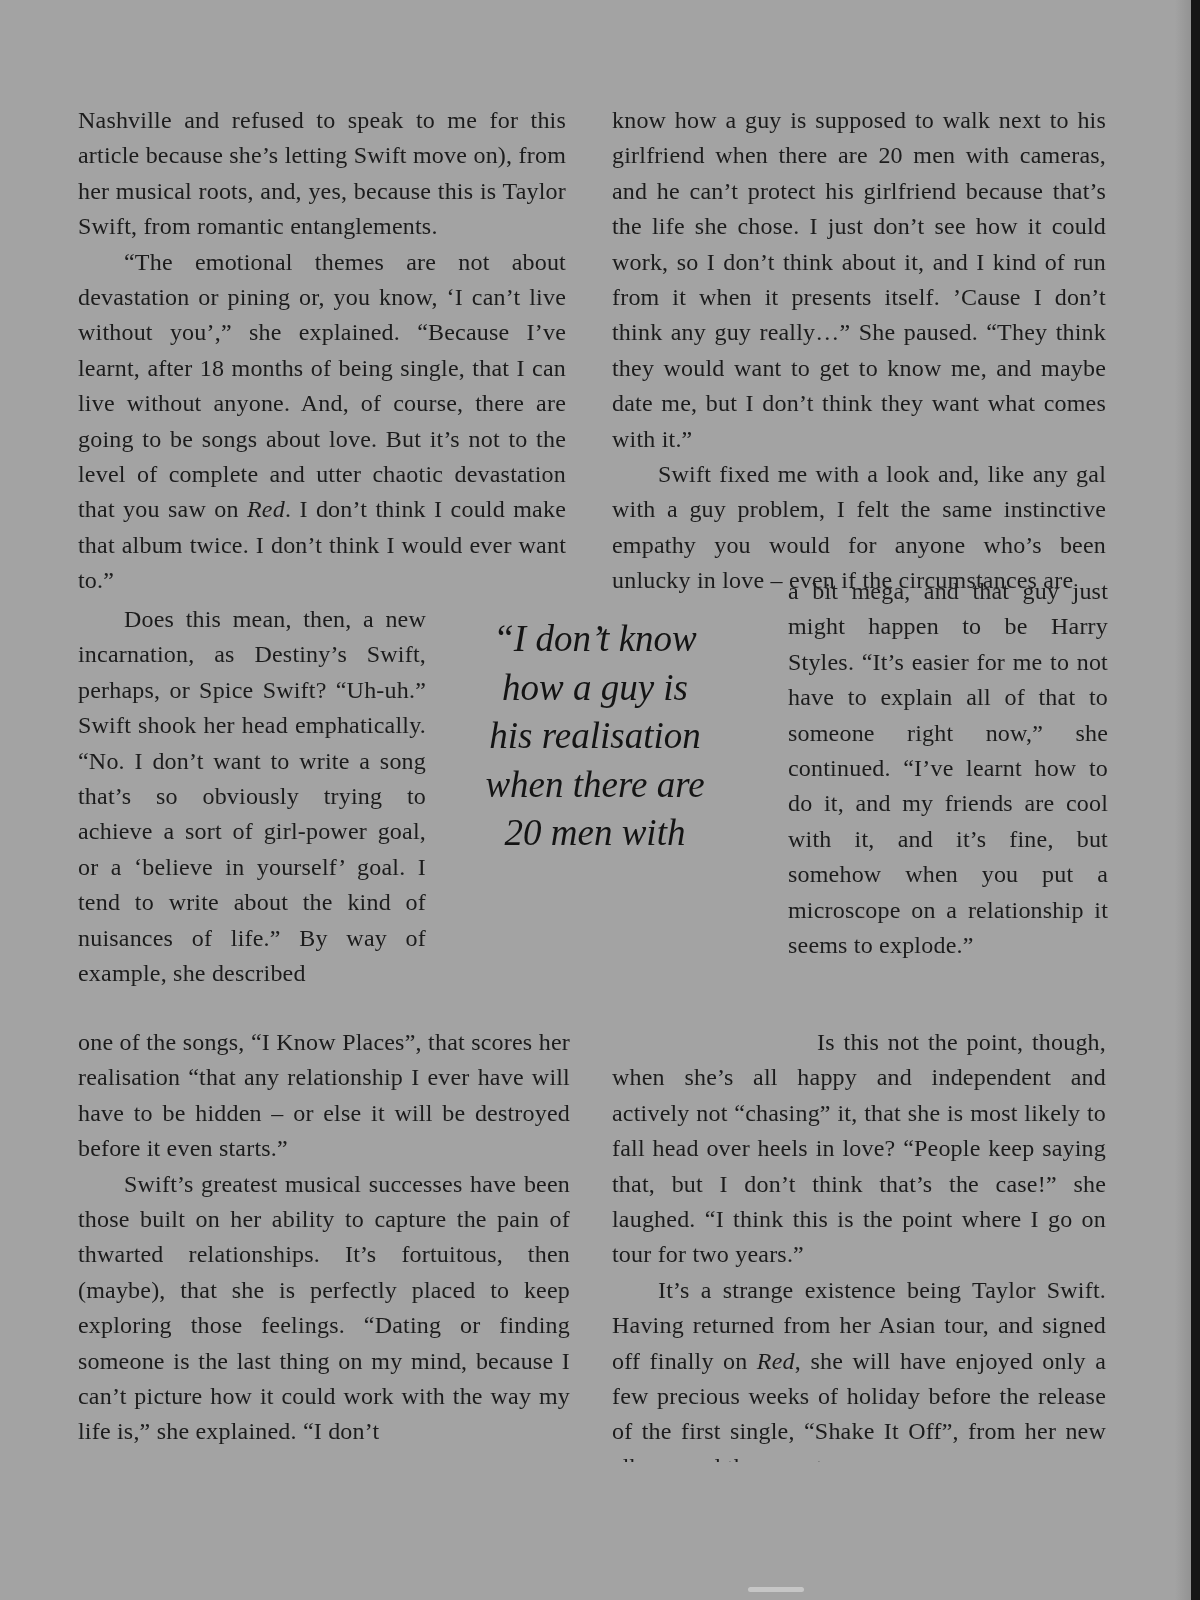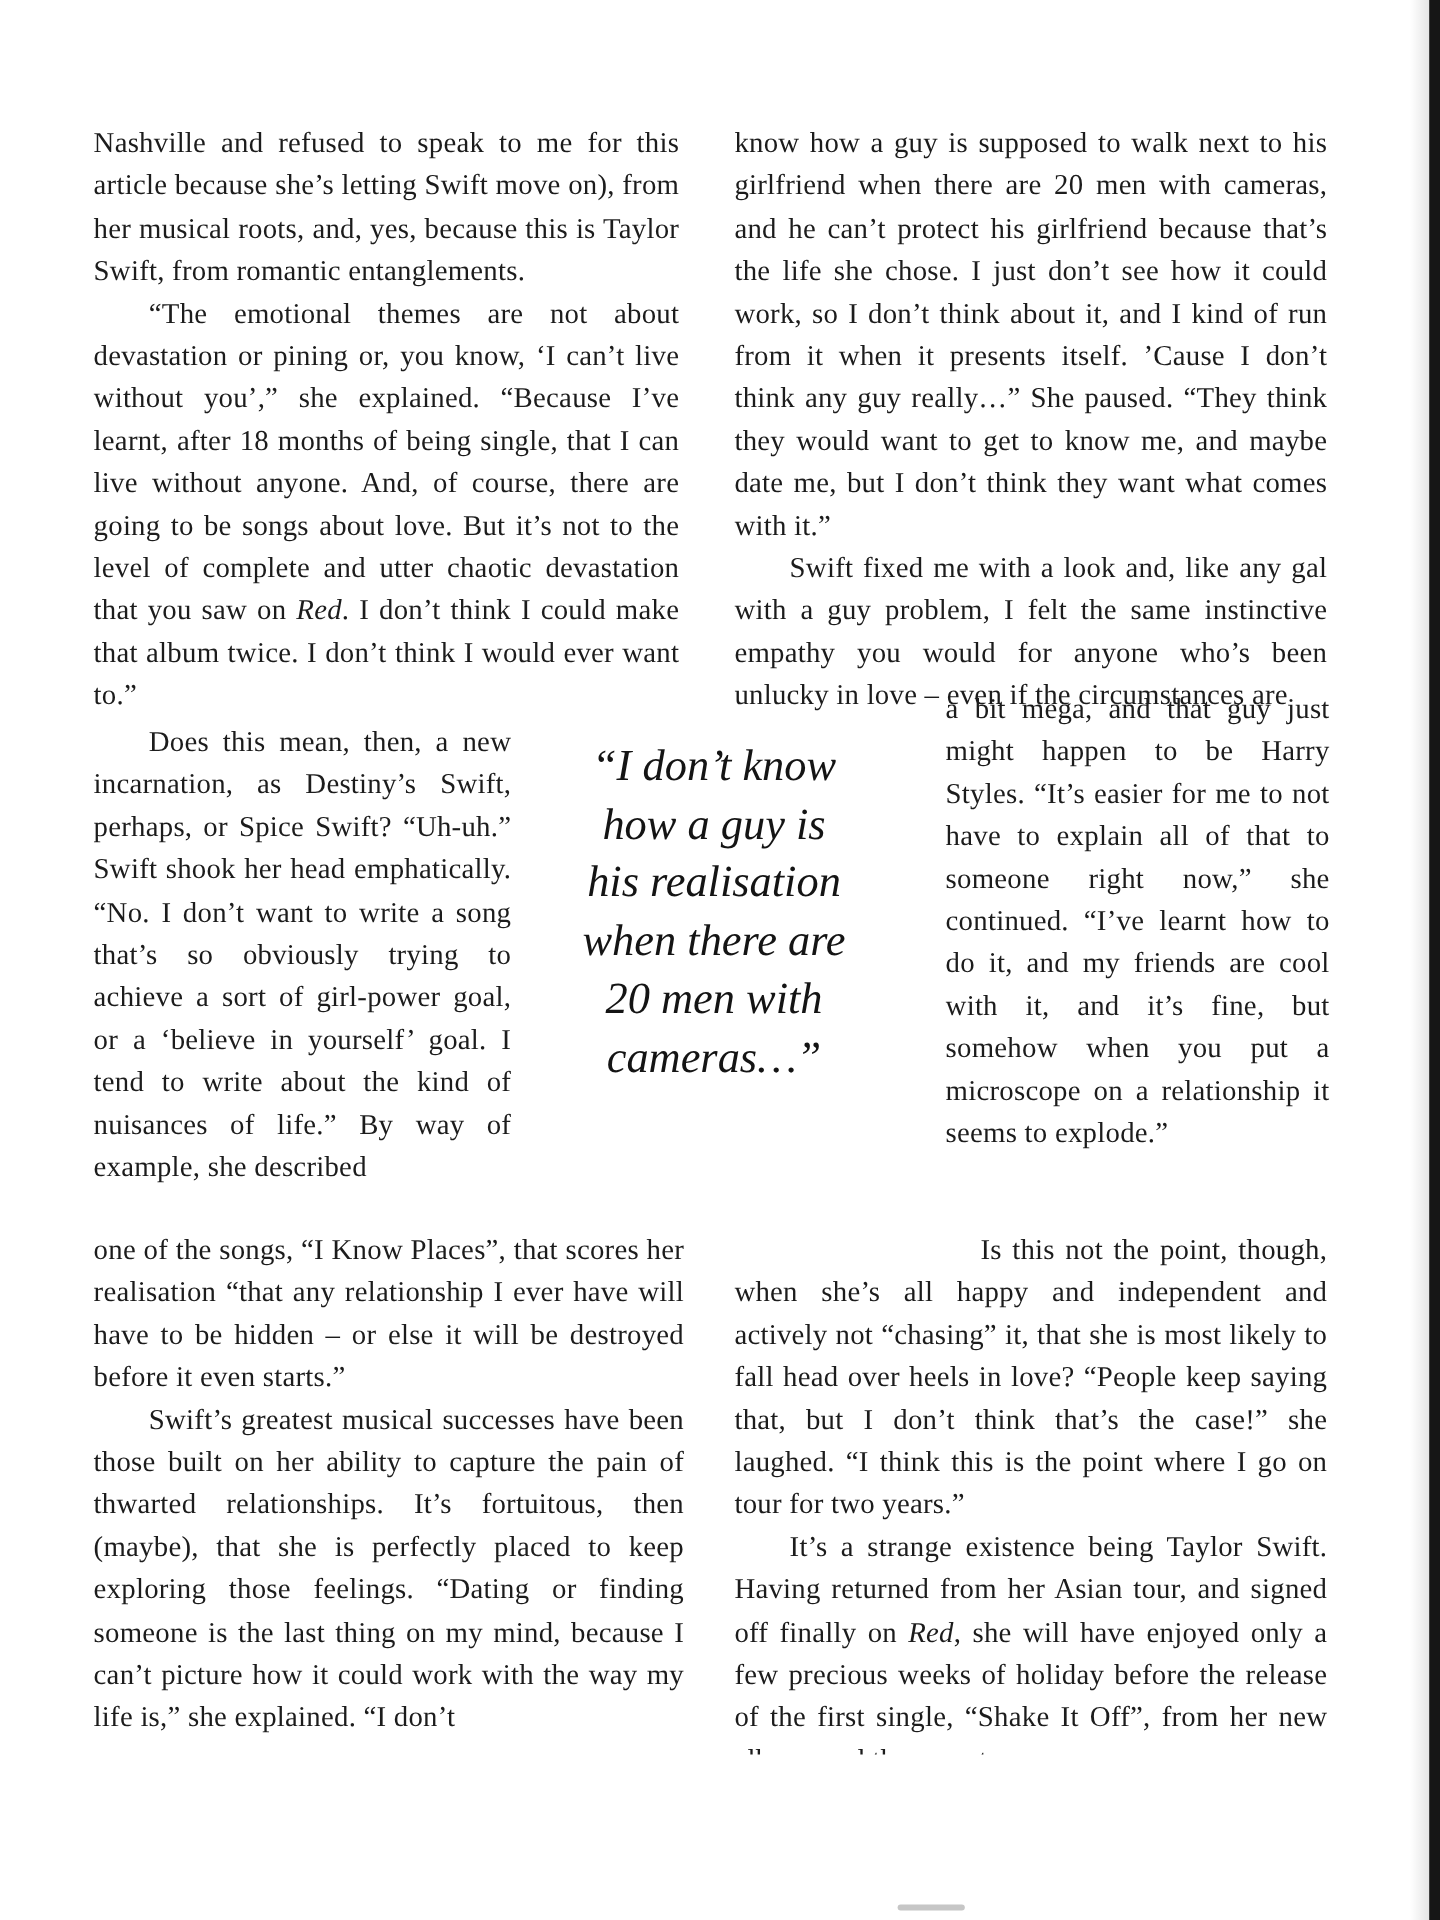--- a/index.html
+++ b/index.html
@@ -1,20 +1,20 @@
 <!DOCTYPE html>
 <html><head>
 <meta charset="utf-8">
 <style>
   html, body { margin: 0; padding: 0; background: #e9e9e9; }
   .page {
     position: relative;
     width: 1200px;
     height: 1600px;
-    background: #ffffff;
+    background: #a3a3a3;
     overflow: hidden;
     font-family: "Liberation Serif", "DejaVu Serif", serif;
     color: #1c1c1c;
     margin: 0 auto;
   }
   .tblock {
     position: absolute;
     text-align: justify;
     font-size: 24px;
     line-height: 35.4px;
@@ -90,21 +90,20 @@
       <p class="big-indent"><span>Is this not the point, though, when she’s all happy and independent and actively not “chasing” it, that she is most likely to fall head over heels in love? “People keep saying that, but I don’t think that’s the case!” she laughed. “I think this is the point where I go on tour for two years.”</span></p>
       <p class="indent"><span>It’s a strange existence being Taylor Swift. Having returned from her Asian tour, and signed off finally on </span><span class="it">Red</span><span>, she will have enjoyed only a few precious weeks of holiday before the release of the first single, “Shake It Off”, from her new album, and the monstrous</span></p>
     </div>
 
   <div class="pull-quote" id="pull-quote">
       <div class="ql">“I don’t know</div>
       <div class="ql">how a guy is</div>
       <div class="ql">his realisation</div>
       <div class="ql">when there are</div>
       <div class="ql">20 men with</div>
-      <div class="ql">cameras…”</div>
     </div>
 
   <div class="edge-shadow"></div>
   <div class="page-edge"></div>
 
   <div class="scroll-indicator"></div>
 
 </div>
 
 </body></html>

